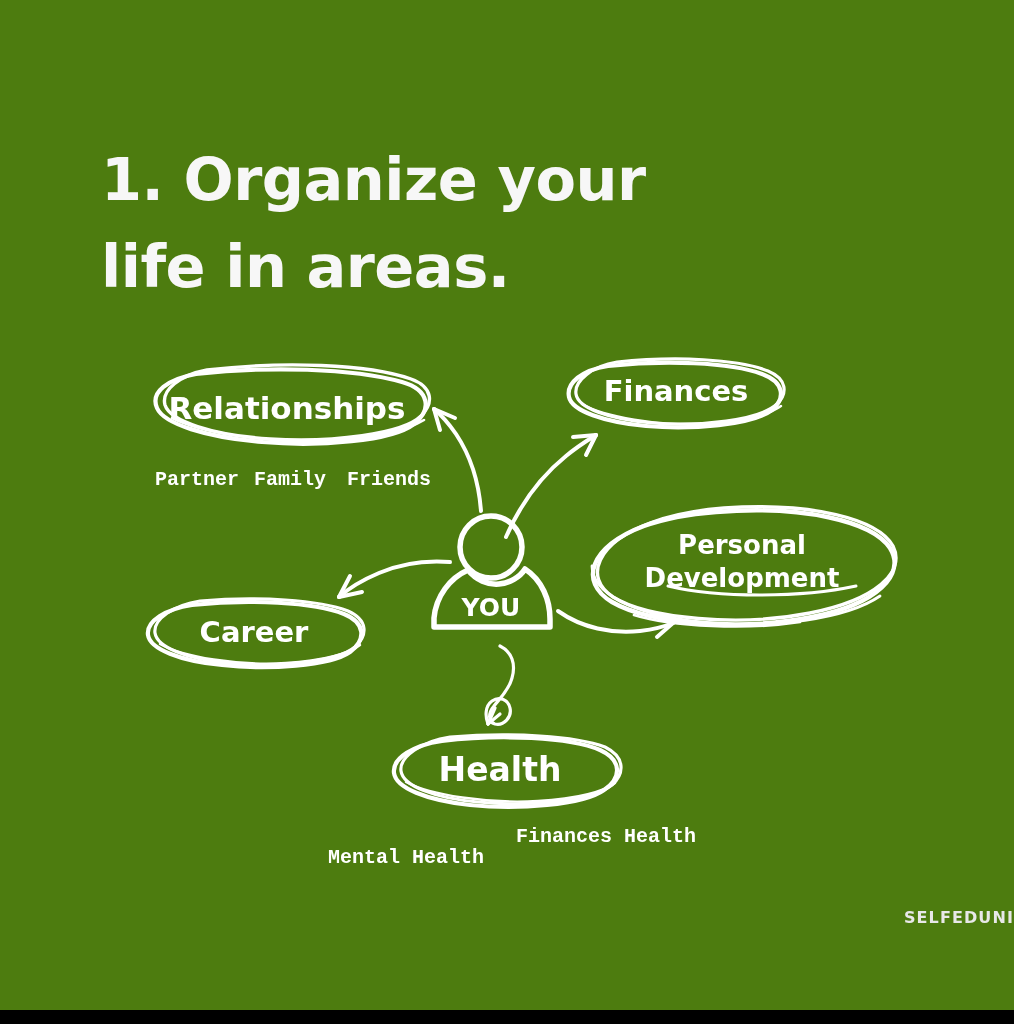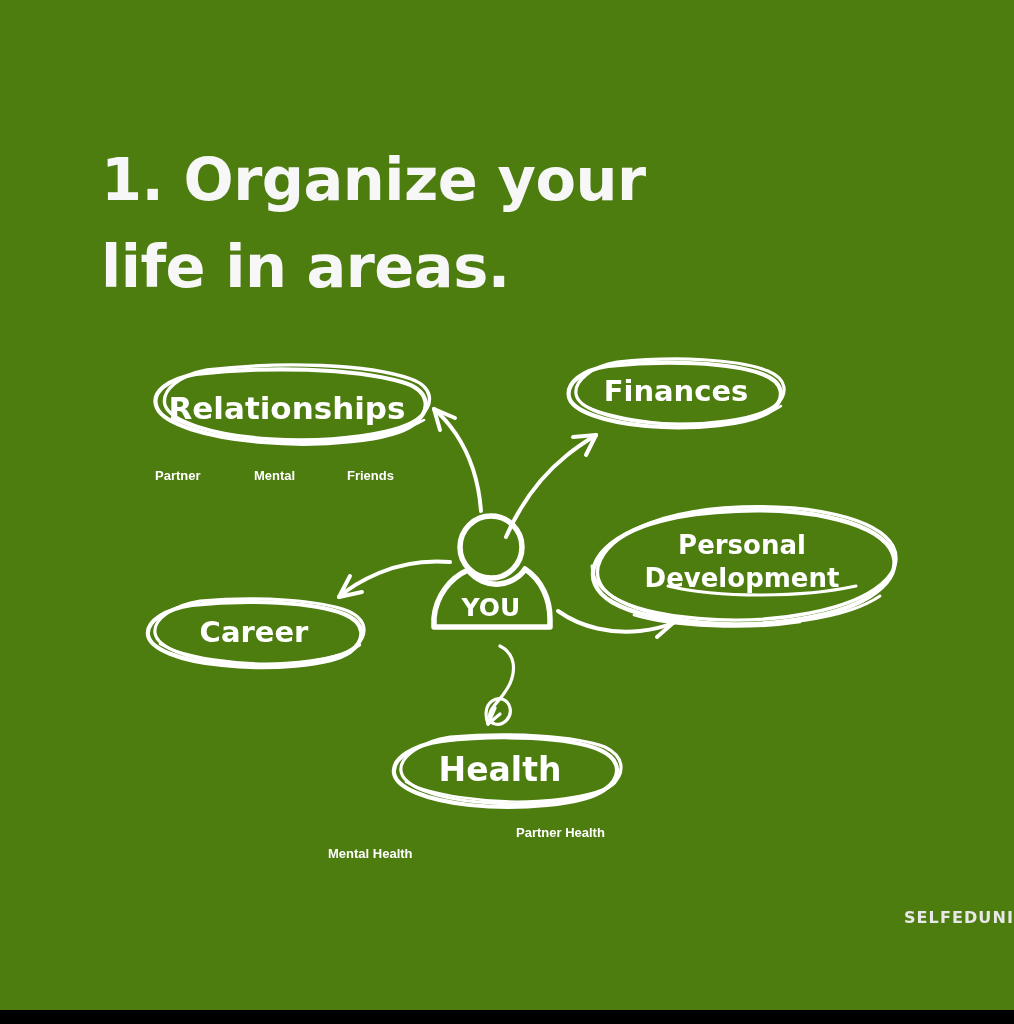--- a/index.html
+++ b/index.html
@@ -61,23 +61,23 @@
   .lbl-relationships { font-size: 31px; }
   .lbl-finances      { font-size: 29px; }
   .lbl-career        { font-size: 29px; }
   .lbl-health        { font-size: 33px; }
   .lbl-persdev       { font-size: 26px; }
   .lbl-you           { font-size: 25px; }
 
   .sub-label {
     position: absolute;
     color: #ffffff;
-    font-family: Liberation Sans, sans-serif;
-    font-weight: bold;
-    font-size: 13px;
+    font-family: Liberation Mono, monospace;
+    font-weight: bold;
+    font-size: 20px;
     white-space: nowrap;
   }
 
   .footer-brand {
     position: absolute;
     left: 0;
     top: 908px;
     width: 1014px;
     text-align: right;
     color: #e8e8e8;
@@ -184,23 +184,23 @@
 
     <g>
       <path class="stroke" stroke-width="3.2" d="M 500 646 C 512 652 516 664 512 678 C 509 690 500 698 494 706 C 488 713 488 722 495 724 C 504 726 512 717 510 708 C 508 699 499 696 492 701 C 485 706 485 716 488 724"></path>
       <path class="stroke" stroke-width="3.2" d="M 488 724 L 495 708"></path>
       <path class="stroke" stroke-width="3.2" d="M 488 724 L 500 714"></path>
     </g>
 
   </svg>
 
   <div class="sub-label" style="left:155px; top:468px;">Partner</div>
-  <div class="sub-label" style="left:254px; top:468px;">Mental</div>
+  <div class="sub-label" style="left:254px; top:468px;">Family</div>
   <div class="sub-label" style="left:347px; top:468px;text-align:center;">Friends</div>
 
   <div class="sub-label" style="left:328px; top:846px;">Mental Health</div>
-  <div class="sub-label" style="left:516px; top:825px;">Partner Health</div>
+  <div class="sub-label" style="left:516px; top:825px;">Finances Health</div>
 
   <div class="footer-brand">SELFEDUNI</div>
 
 </div>
 
 <div id="bottom-strip"></div>
 
 </body></html>

